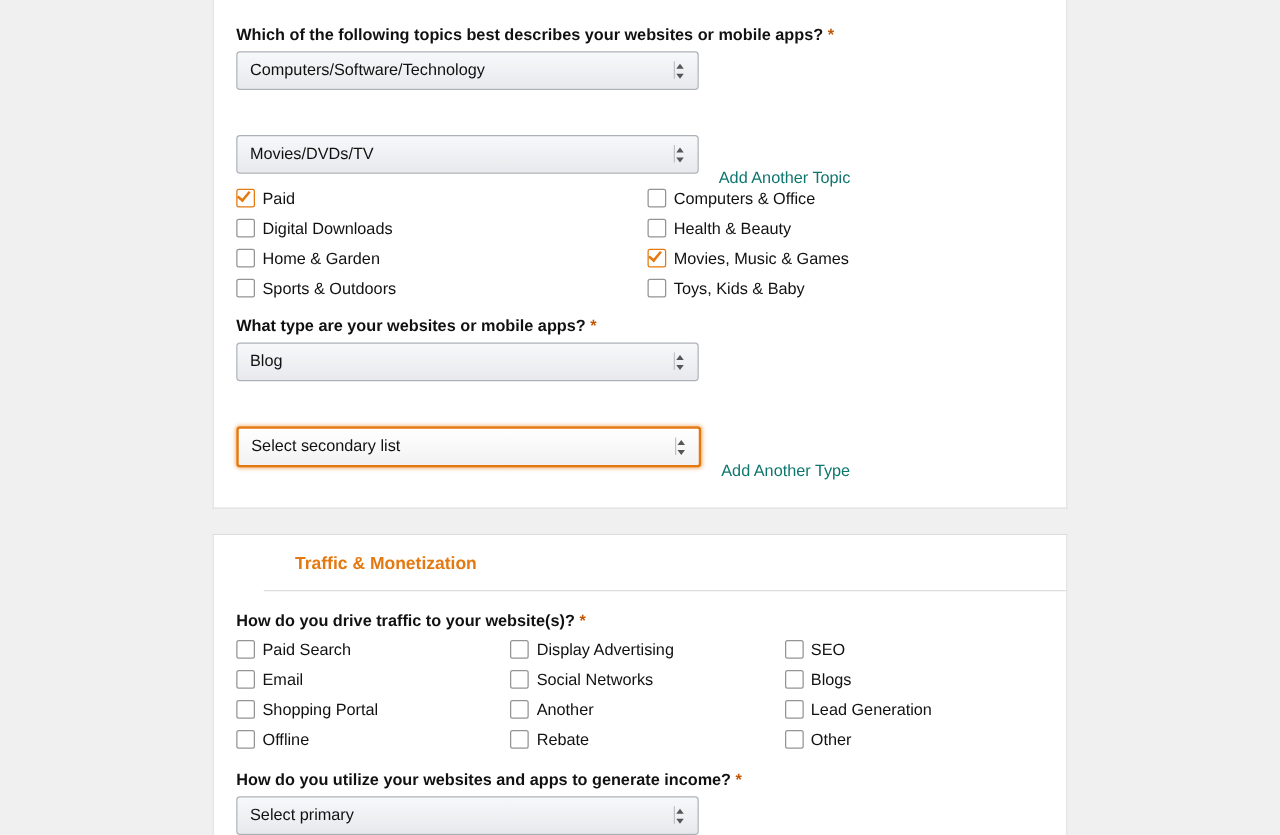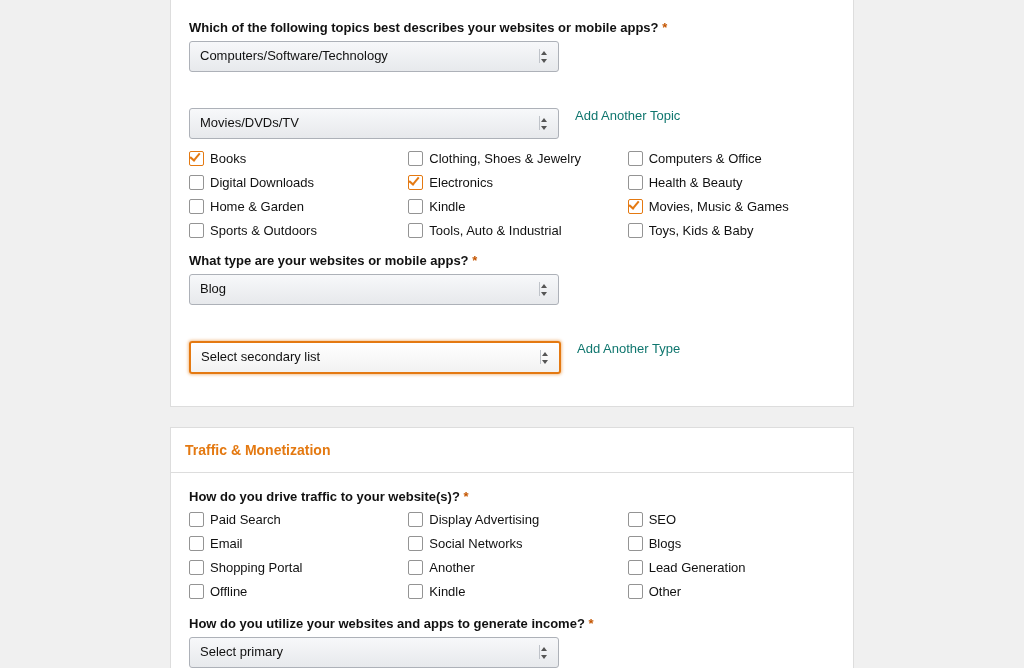--- a/index.html
+++ b/index.html
@@ -1,35 +1,35 @@
 <!DOCTYPE html>
 <html><head>
 <meta charset="utf-8">
 <style>
   html,body{margin:0;padding:0;background:#f0f0f0;font-family:Arial,Helvetica,sans-serif;color:#111;}
   .page{width:1024px;margin:0 auto;min-height:668px;padding:0 0 40px 0;}
   .card{background:#fff;border:1px solid #ddd;margin:0 170px 20px 170px;padding:0;}
   .card-body{padding:8px 6px 22px 18px;}
   .first-card{margin-top:0;border-top:none;padding-top:4px;}
-  .section-title{color:#e47911;font-weight:700;font-size:14px;padding:14px 14px;border-bottom:1px solid #ddd;}
+  .section-title{color:#e47911;font-weight:700;font-size:14px;padding:14px 25px;border-bottom:1px solid #ddd;margin-left:40px;}
   .q{font-size:13px;font-weight:700;margin:8px 0 6px 0;}
   .req{color:#c45500;}
   .select{display:block;width:330px;height:29px;border:1px solid #adb1b8;border-radius:3px;
     background:linear-gradient(#f7f8fa,#e7e9ec);font-size:13px;color:#111;padding:0 28px 0 10px;
     position:relative;line-height:27px;cursor:pointer;margin:0 0 10px 0;}
   .select.focus{border:2px solid #e47911;box-shadow:0 0 3px 1px rgba(228,121,17,.45);
     background:linear-gradient(#fff,#f2f2f2);}
   .select::after{content:"";position:absolute;right:8px;top:7px;width:10px;height:14px;
     border-left:1px solid #bfc3c9;}
   .select .caret{position:absolute;right:10px;top:50%;transform:translateY(-50%);width:7px;height:12px;}
   .select .caret::before,.select .caret::after{content:"";position:absolute;left:0;width:0;height:0;
     border-left:3.5px solid transparent;border-right:3.5px solid transparent;}
   .select .caret::before{top:0;border-bottom:4px solid #555;}
   .select .caret::after{bottom:0;border-top:4px solid #555;}
-  .row-with-link{display:flex;align-items:flex-start;gap:16px;margin-top:36px;}
+  .row-with-link{display:flex;align-items:flex-end;gap:16px;margin-top:36px;}
   .link{color:#0f766e;font-size:13px;cursor:pointer;}
   .cols{display:flex;font-size:13px;margin-bottom:8px;}
   .col{flex:1;min-width:0;}
   .chk{display:flex;align-items:center;height:18px;margin:0 0 6px 0;cursor:pointer;}
   .chk .box{width:13px;height:13px;border:1px solid #949494;border-radius:2px;background:#fff;
     margin-right:6px;position:relative;flex:none;}
   .chk.checked .box{border-color:#e47911;}
   .chk.checked .box::after{content:"";position:absolute;left:2px;top:-1px;width:4px;height:8px;
     border:solid #e47911;border-width:0 2px 2px 0;transform:rotate(40deg);}
   .chk .lbl{line-height:1;}
@@ -54,51 +54,33 @@
           <span>Movies/DVDs/TV</span>
           <span class="caret"></span>
         </div>
         <span class="link">Add Another Topic</span>
       </div>
 
       <div class="cols" id="items-cols">
           <div class="col">
             <div class="chk checked">
               <span class="box"></span>
-              <span class="lbl">Books</span>
+              <span class="lbl">Paid</span>
             </div>
             <div class="chk">
               <span class="box"></span>
               <span class="lbl">Digital Downloads</span>
             </div>
             <div class="chk">
               <span class="box"></span>
               <span class="lbl">Home &amp; Garden</span>
             </div>
             <div class="chk">
               <span class="box"></span>
               <span class="lbl">Sports &amp; Outdoors</span>
-            </div>
-          </div>
-          <div class="col">
-            <div class="chk">
-              <span class="box"></span>
-              <span class="lbl">Clothing, Shoes &amp; Jewelry</span>
-            </div>
-            <div class="chk checked">
-              <span class="box"></span>
-              <span class="lbl">Electronics</span>
-            </div>
-            <div class="chk">
-              <span class="box"></span>
-              <span class="lbl">Kindle</span>
-            </div>
-            <div class="chk">
-              <span class="box"></span>
-              <span class="lbl">Tools, Auto &amp; Industrial</span>
             </div>
           </div>
           <div class="col">
             <div class="chk">
               <span class="box"></span>
               <span class="lbl">Computers &amp; Office</span>
             </div>
             <div class="chk">
               <span class="box"></span>
               <span class="lbl">Health &amp; Beauty</span>
@@ -166,21 +148,21 @@
             <div class="chk">
               <span class="box"></span>
               <span class="lbl">Social Networks</span>
             </div>
             <div class="chk">
               <span class="box"></span>
               <span class="lbl">Another</span>
             </div>
             <div class="chk">
               <span class="box"></span>
-              <span class="lbl">Kindle</span>
+              <span class="lbl">Rebate</span>
             </div>
           </div>
           <div class="col">
             <div class="chk">
               <span class="box"></span>
               <span class="lbl">SEO</span>
             </div>
             <div class="chk">
               <span class="box"></span>
               <span class="lbl">Blogs</span>

